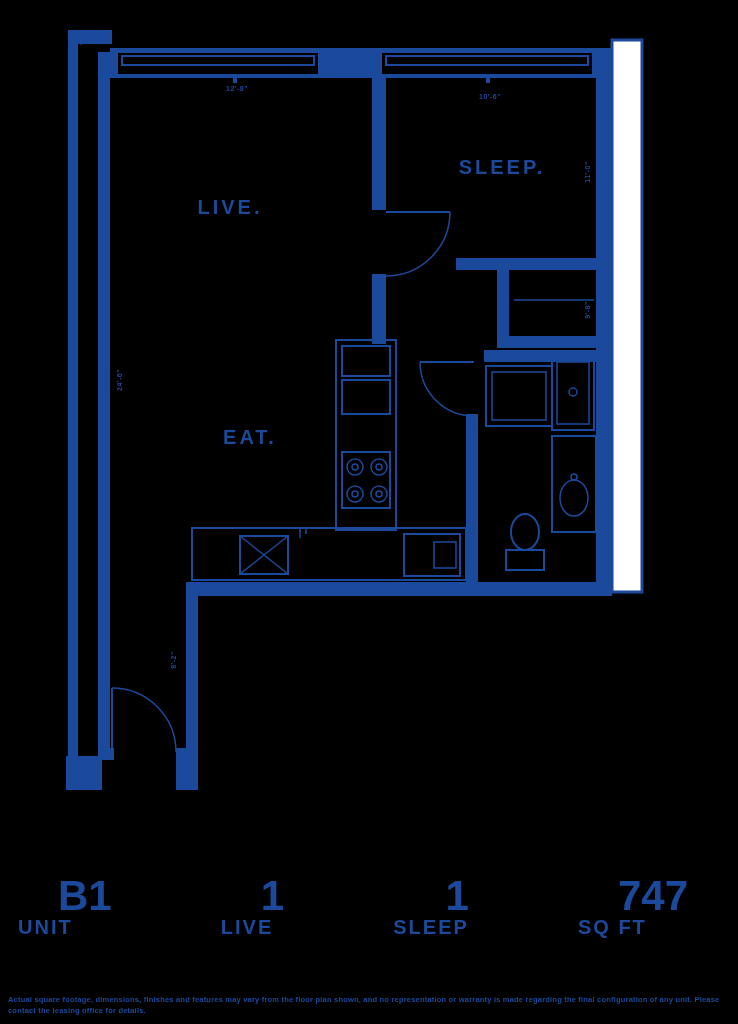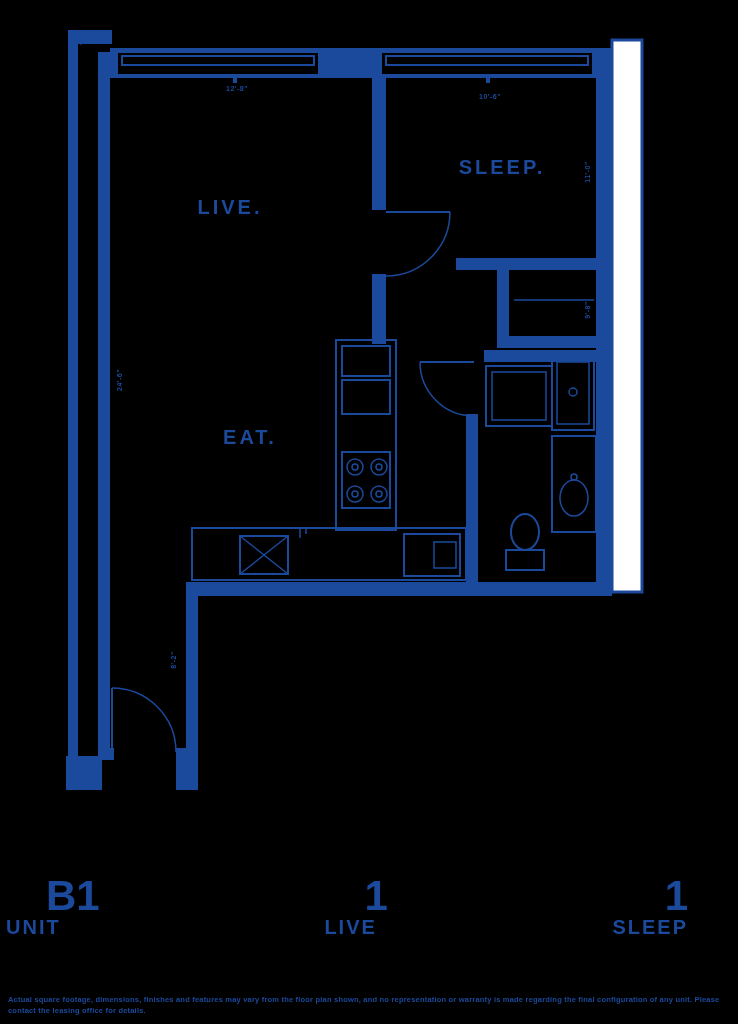--- a/index.html
+++ b/index.html
@@ -20,21 +20,21 @@
   .wall{fill:var(--accent);stroke:none;}
   .thin{fill:none;stroke:var(--accent);stroke-width:2;}
   .thin15{fill:none;stroke:var(--accent);stroke-width:1.5;}
   .whitebar{fill:var(--white);stroke:var(--accent);stroke-width:3;}
   text{fill:var(--accent);font-family:"Liberation Sans",sans-serif;}
   .room-label{font-size:20px;font-weight:700;letter-spacing:3px;}
   .dim{font-size:7px;font-weight:700;letter-spacing:.5px;}
   .stats{
     position:absolute;top:874px;left:0;right:0;
     display:flex;justify-content:space-between;
-    padding:0 50px 0 6px;
+    padding:0 50px 0 18px;
   }
   .stat{display:flex;flex-direction:column;align-items:flex-start;}
   .stat-value{
     align-self:stretch;text-align:right;padding-left:40px;
     font-size:42px;font-weight:700;line-height:1.05;
     color:var(--accent);white-space:nowrap;
   }
   .stat-label{
     font-size:20px;font-weight:700;letter-spacing:2px;
     color:var(--accent);margin-top:-2px;white-space:nowrap;
@@ -176,19 +176,23 @@
       <div class="stat-label">UNIT</div>
     </div>
     <div class="stat">
       <div class="stat-value">1</div>
       <div class="stat-label">LIVE</div>
     </div>
     <div class="stat">
       <div class="stat-value">1</div>
       <div class="stat-label">SLEEP</div>
     </div>
+    <div class="stat">
+      <div class="stat-value">747</div>
+      <div class="stat-label">SQ FT</div>
+    </div>
   </div>
 
   <div class="disclaimer">
     <div>Actual square footage, dimensions, finishes and features may vary from the floor plan shown, and no representation or warranty is made regarding the final configuration of any unit. Please contact the leasing office for details.</div>
   </div>
 
 </div>
 
 </body></html>

